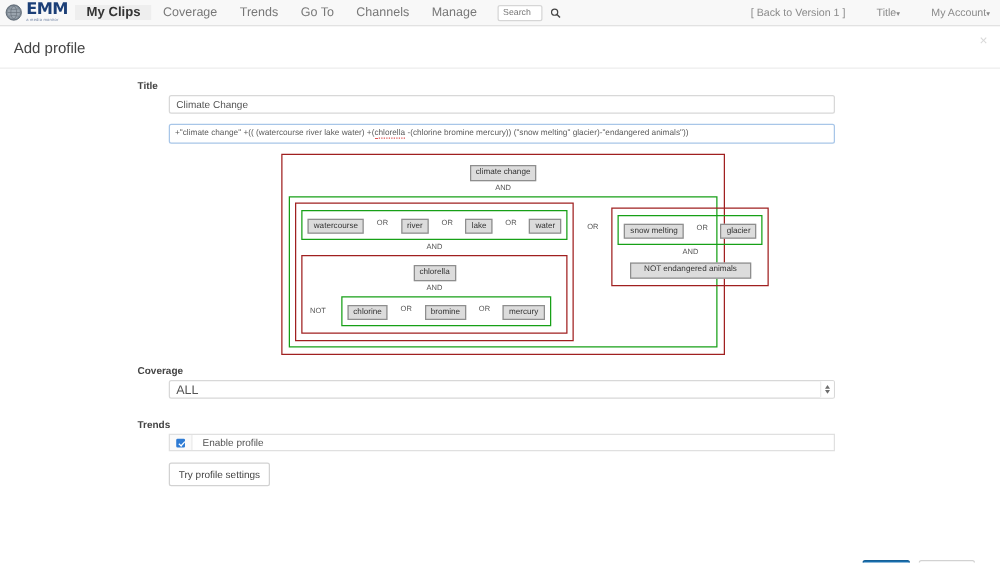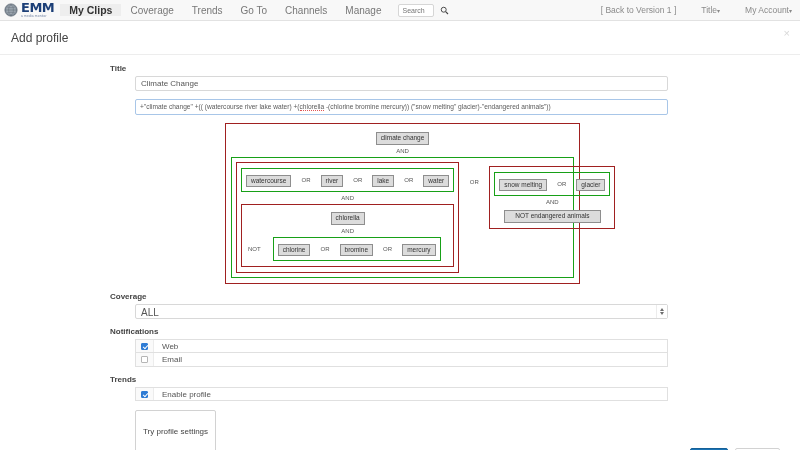--- a/index.html
+++ b/index.html
@@ -269,21 +269,21 @@
 
   .btn-plain {
     margin-left: 135px;
     margin-top: 9px;
     display: inline-block;
     border: 1px solid #d2d2d2;
     border-radius: 2px;
     background: #fff;
     font-size: 8px;
     color: #444;
-    padding: 16px 7px;
+    padding: 4px 7px;
     cursor: pointer;
     font-family: "Liberation Sans", sans-serif;
   }
 
   .footer-btns {
     position: absolute;
     right: 20px;
     top: 427px;
     display: flex; gap: 7px;
   }
@@ -453,35 +453,20 @@
         <span class="select-arrow">
           <span class="arrow-up"></span>
           <span class="arrow-dn"></span>
         </span>
       </div>
     </div>
 
     <div class="spacer-8"></div>
 
     
-    <div class="field-block">
-      <span class="field-label">Notifications</span>
-      <div class="check-row">
-        <span class="check-cell">
-          <span class="cb on"></span>
-        </span>
-        <span class="check-label">Web</span>
-      </div>
-      <div class="check-row">
-        <span class="check-cell">
-          <span class="cb"></span>
-        </span>
-        <span class="check-label">Email</span>
-      </div>
-    </div>
 
     <div class="spacer-8"></div>
 
     
     <div class="field-block">
       <span class="field-label">Trends</span>
       <div class="check-row">
         <span class="check-cell">
           <span class="cb on"></span>
         </span>

